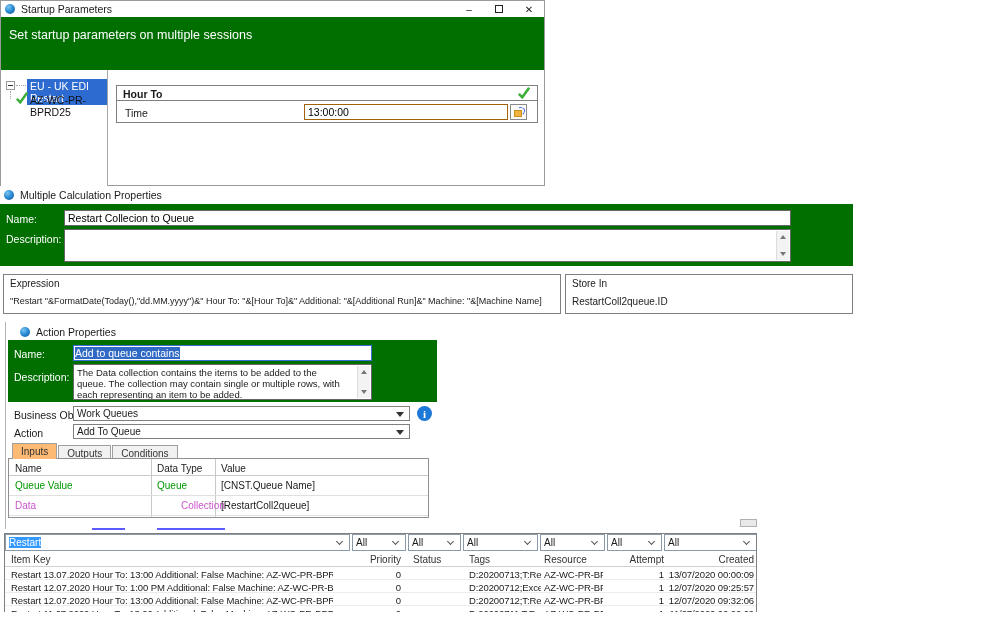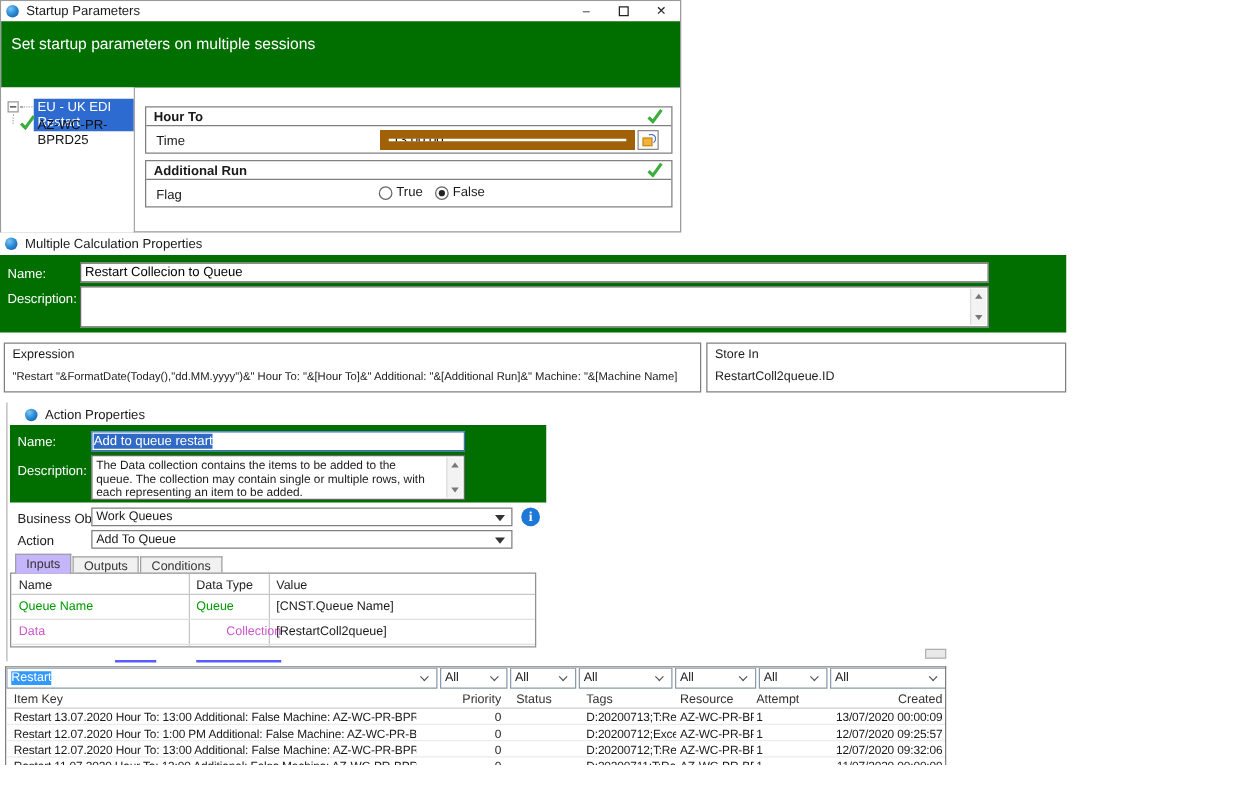--- a/index.html
+++ b/index.html
@@ -41,21 +41,21 @@
   .tree-root { position:absolute; left:26px; top:9px; font-size:10.5px; background:#2E6BD0; color:#fff; padding:1px 3px; }
   .tree-child { position:absolute; left:29px; top:24px; font-size:10.5px; color:#111; }
   .tree-child-chk { position:absolute; left:14px; top:22px; }
   .tline-h { position:absolute; left:15px; top:15px; width:10px; border-top:1px dotted #aaa; }
   .tline-v { position:absolute; left:9px; top:21px; height:8px; border-left:1px dotted #aaa; }
   .gbox { position:absolute; left:115px; background:#fff; border:1px solid #808080; width:422px; height:38px; }
   .gbox-hd { position:relative; height:15px; border-bottom:1px solid #808080; }
   .gbox-hd .ttl { position:absolute; left:6px; top:2px; font-size:10.5px; font-weight:bold; }
   .gbox-hd .gchk { position:absolute; right:6px; top:1px; }
   .gbox-lbl { position:absolute; left:8px; top:21px; font-size:10.5px; }
-  .time-input { position:absolute; left:187px; top:18px; width:204px; height:16px; border:7px solid #a16207;
+  .time-input { position:absolute; left:187px; top:18px; width:204px; height:16px; border:1px solid #a16207;
                 font-size:10.5px; padding:0 3px; font-family:"Liberation Sans",sans-serif; }
   .time-btn { position:absolute; left:393px; top:18px; width:17px; height:16px; border:1px solid #8a8a8a;
               background:#fbfbfb; }
   .time-btn .sq { position:absolute; left:3px; top:5px; width:8px; height:7px; background:#f2b33d; border:1px solid #c98f1f; }
   .time-btn .arc { position:absolute; left:6px; top:2px; width:8px; height:8px; border:1.5px solid #4a6fd4;
                    border-radius:50%; border-left-color:transparent; border-bottom-color:transparent; transform:rotate(15deg); }
   .radios { position:absolute; left:186px; top:19px; display:flex; gap:10px; font-size:10.5px; align-items:center; }
   .radio { display:flex; align-items:center; gap:3px; }
   .rdot { width:11px; height:11px; border:1px solid #666; border-radius:50%; background:#fff; position:relative; }
   .rdot.on::after { content:""; position:absolute; left:2px; top:2px; width:5px; height:5px; border-radius:50%; background:#222; }
@@ -86,21 +86,21 @@
              font-size:9.5px; line-height:11px; padding:2px 30px 0 3px; overflow:hidden; }
   .ap-row-lbl { position:absolute; left:6px; font-size:10.5px; }
   .ap-combo { position:absolute; left:65px; width:337px; height:15px; border:1px solid #808080; background:#fff;
               font-size:10px; padding:1px 16px 0 3px; white-space:nowrap; overflow:hidden; }
   .info-icon { position:absolute; left:409px; top:84px; width:15px; height:15px; border-radius:50%;
                background:#1E78D7; color:#fff; font-size:11px; font-weight:bold; font-family:"Liberation Serif",serif;
                display:flex; align-items:center; justify-content:center; }
   .ap-tabs { position:absolute; left:4px; top:121px; height:16px; display:flex; }
   .tab { font-size:10px; padding:2px 8px 0 8px; border:1px solid #a0a0a0; border-bottom:none; background:#f1f1f1;
          margin-right:1px; height:14px; margin-top:2px; color:#333; }
-  .tab.active { background:#c4b5fd; height:16px; margin-top:0; position:relative; z-index:2; }
+  .tab.active { background:#fdba74; height:16px; margin-top:0; position:relative; z-index:2; }
   .ap-table { position:absolute; left:0; top:136px; width:421px; height:60px; border:1px solid #909090; background:#fff; }
   .ap-colsep { position:absolute; top:0; bottom:0; width:1px; background:#c8c8c8; }
   .ap-hd { position:relative; height:17px; border-bottom:1px solid #c8c8c8; font-size:10px; color:#222; }
   .ap-row { position:relative; height:20px; border-bottom:1px solid #e0e0e0; font-size:10px; }
   .apc-name  { position:absolute; left:6px;  top:4px; width:134px; white-space:nowrap; overflow:hidden; }
   .apc-type  { position:absolute; left:148px; top:4px; width:56px; white-space:nowrap; overflow:hidden; }
   .apc-value { position:absolute; left:212px; top:4px; width:202px; white-space:nowrap; overflow:hidden; }
   .link-underline { position:absolute; height:2px; background:#5B5BFF; }
 
   
@@ -112,21 +112,21 @@
             font-size:10px; padding:2px 16px 0 3px; white-space:nowrap; overflow:hidden; }
   .f0{left:0;width:345px;} .f1{left:347px;width:54px;} .f2{left:403px;width:53px;} .f3{left:458px;width:75px;}
   .f4{left:535px;width:65px;} .f5{left:602px;width:55px;} .f6{left:659px;width:93px;}
   .qheader { position:absolute; left:0; top:17px; height:16px; width:100%; border-bottom:1px solid #d0d0d0;
              font-size:10px; color:#333; }
   .qrow { position:absolute; left:0; height:13px; width:100%; border-bottom:1px solid #ececec; font-size:9.5px;
           letter-spacing:-0.1px; color:#1a1a1a; }
   .qc { position:absolute; top:2px; white-space:nowrap; overflow:hidden; }
   .qheader .qc { top:3px; }
   .qc0{left:6px;width:322px;} .qc1{left:330px;width:66px;text-align:right;} .qc2{left:408px;width:48px;}
-  .qc3{left:464px;width:72px;} .qc4{left:539px;width:59px;} .qc5{left:600px;width:59px;}
+  .qc3{left:464px;width:72px;} .qc4{left:539px;width:59px;} .qc5{left:600px;width:59px;text-align:right;}
   .qc6{left:661px;width:88px;text-align:right;}
 </style>
 </head>
 <body>
 
 <div class="screen">
 
   <div class="abs w1">
     <div class="w1-titlebar">
       <div class="bp-icon"></div>
@@ -167,39 +167,20 @@
           </svg>
       </div>
       <span class="gbox-lbl">Time</span>
       <input class="time-input" value="13:00:00" style="">
       <div class="time-btn">
         <div class="sq"></div>
         <div class="arc"></div>
       </div>
     </div>
 
-    <div class="gbox" style="top:127px;">
-      <div class="gbox-hd">
-        <span class="ttl">Additional Run</span>
-        <svg class="gchk" viewBox="0 0 16 14">
-          <path d="M2 8 l4 4 L14 1" stroke="#3BAE3B" stroke-width="3" fill="none"></path>
-          </svg>
-      </div>
-      <span class="gbox-lbl">Flag</span>
-      <div class="radios">
-        <span class="radio">
-          <span class="rdot"></span>
-          <span>True</span>
-        </span>
-        <span class="radio">
-          <span class="rdot on"></span>
-          <span>False</span>
-        </span>
-      </div>
-    </div>
   </div>
 
   <div class="abs mc-title">
     <div class="bp-icon"></div>
     <span>Multiple Calculation Properties</span>
   </div>
   <div class="abs mc-green">
     <span class="mc-lbl" style="top:9px;">Name:</span>
     <input class="mc-name" value="Restart Collecion to Queue" style="">
     <span class="mc-lbl" style="top:29px;">Description:</span>
@@ -222,21 +203,21 @@
 
   <div class="abs stray-edge"></div>
   <div class="abs ap">
     <div class="ap-title">
       <div class="bp-icon"></div>
       <span>Action Properties</span>
     </div>
     <div class="ap-green">
       <span class="ap-lbl" style="top:8px;">Name:</span>
       <div class="ap-name">
-        <span class="sel-text">Add to queue restart</span>
+        <span class="sel-text">Add to queue contains</span>
       </div>
       <span class="ap-lbl" style="top:31px;">Description:</span>
       <div class="ap-desc">
         <span>The Data collection contains the items to be added to the queue. The collection may contain single or multiple rows, with each representing an item to be added.</span>
         <div class="vscroll">
           <div class="tri-up"></div>
           <div class="tri-dn"></div>
         </div>
       </div>
     </div>
@@ -261,21 +242,21 @@
     <div class="ap-table">
       <div class="ap-colsep" style="left:142px;"></div>
       <div class="ap-colsep" style="left:206px;"></div>
       <div class="ap-hd">
         <span class="apc-name">Name</span>
         <span class="apc-type">Data Type</span>
         <span class="apc-value">Value</span>
       </div>
       <div id="ap-rows">
           <div class="ap-row">
-            <span class="apc-name" style="color: rgb(0, 153, 0);">Queue Name</span>
+            <span class="apc-name" style="color: rgb(0, 153, 0);">Queue Value</span>
             <span class="apc-type" style="color: rgb(0, 153, 0);">Queue</span>
             <span class="apc-value">[CNST.Queue Name]</span>
           </div>
           <div class="ap-row">
             <span class="apc-name" style="color: rgb(204, 85, 204);">Data</span>
             <span class="apc-type" style="color: rgb(204, 85, 204); margin-left: 24px;">Collection</span>
             <span class="apc-value">[RestartColl2queue]</span>
           </div>
         </div>
     </div>

